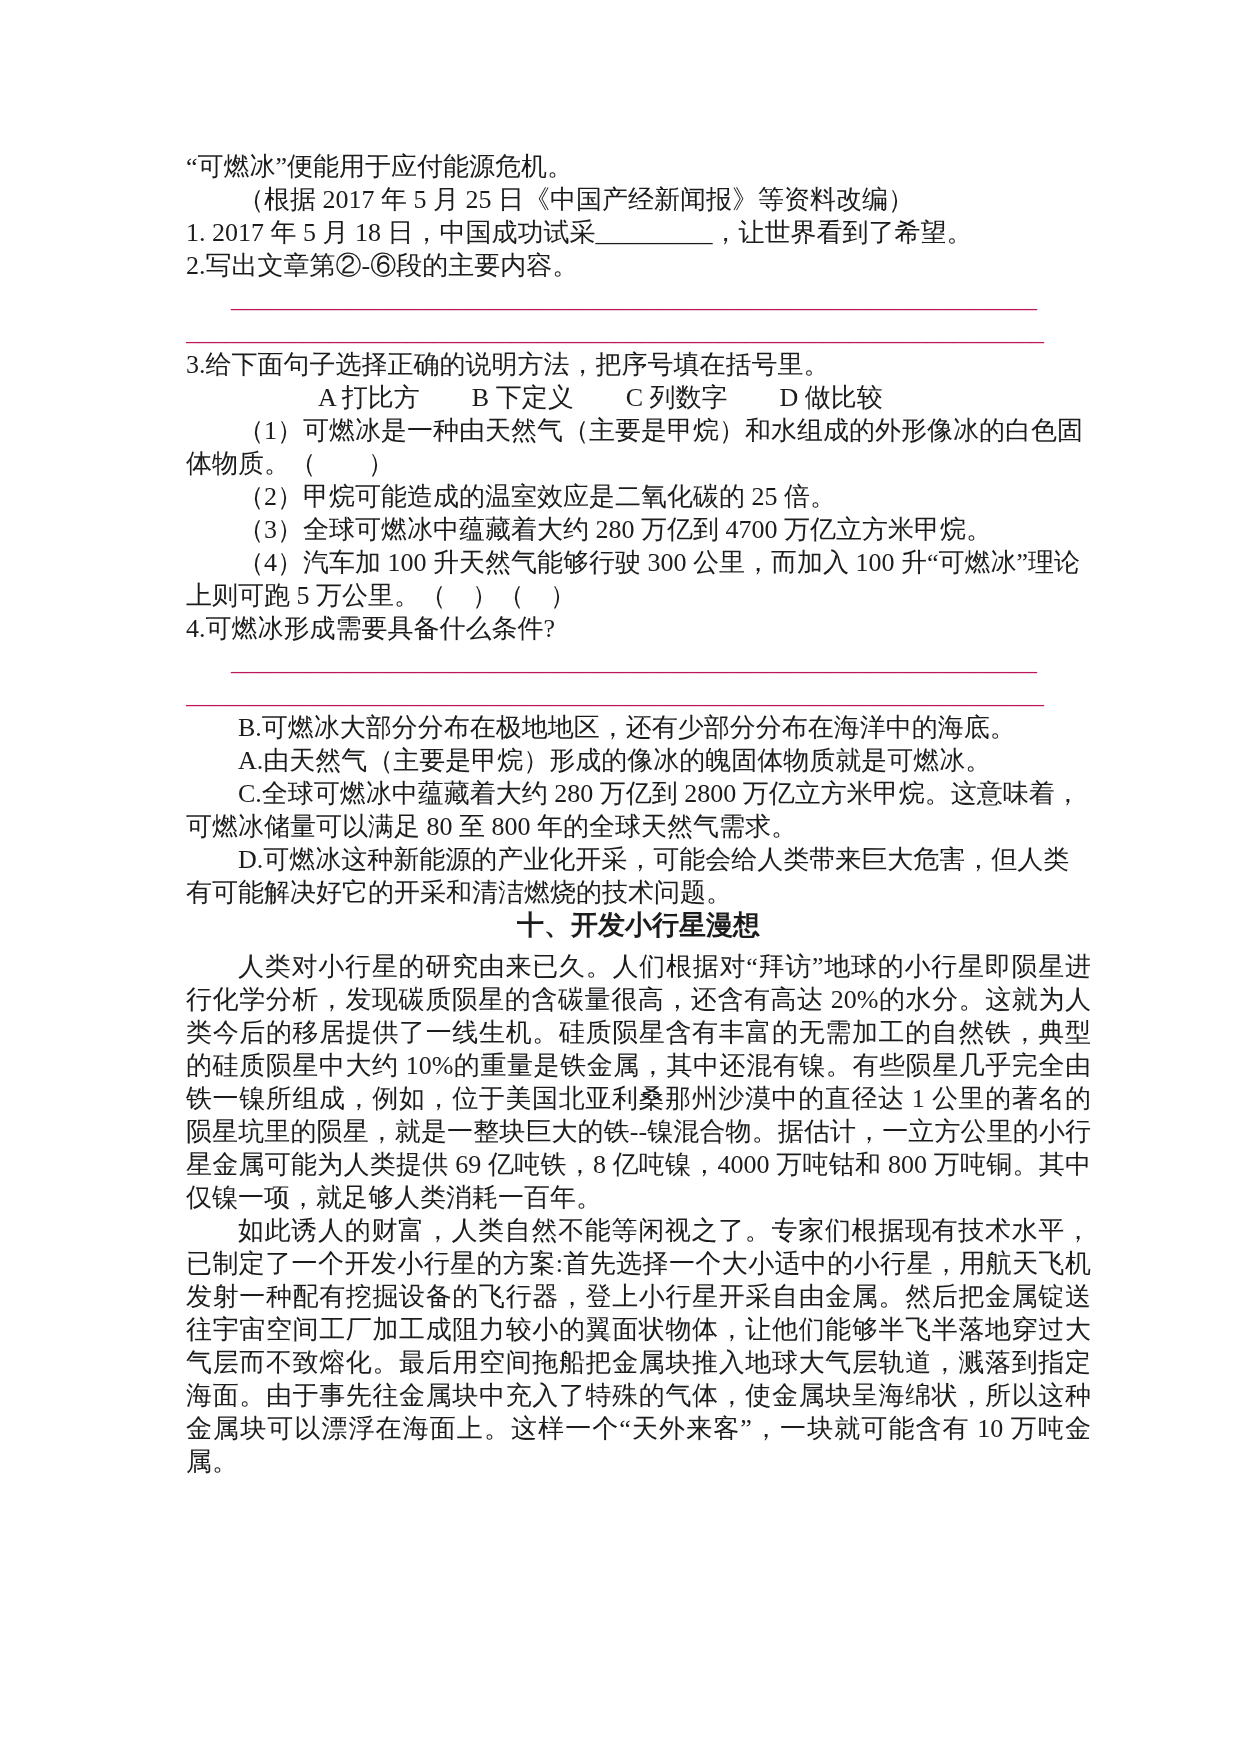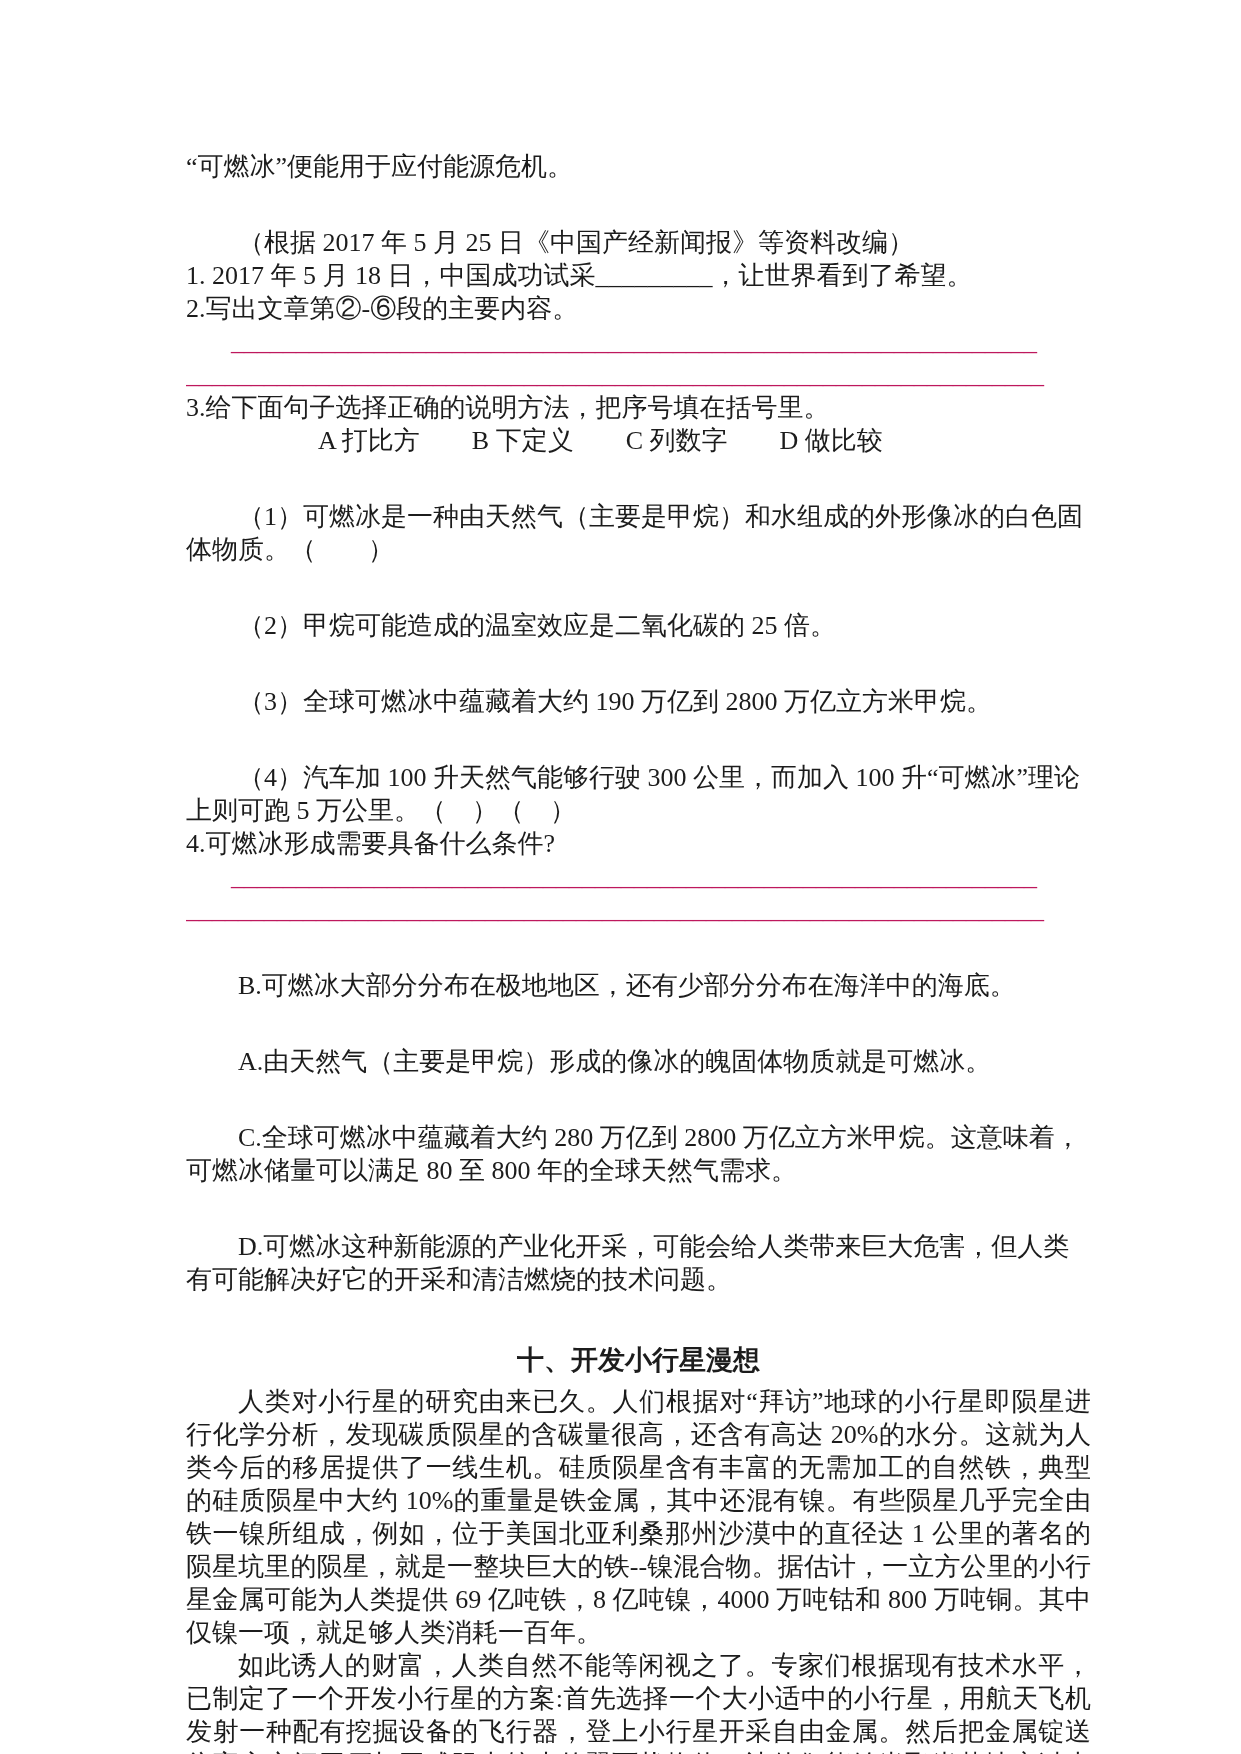--- a/index.html
+++ b/index.html
@@ -16,32 +16,31 @@
   }
   .page {
     box-sizing: border-box;
     width: 1241px;
     height: 1396px;
     padding: 150px 150px 0 186px;
     font-size: 26px;
     line-height: 33px;
   }
   .line { white-space: pre-wrap; }
-  .indent2 { text-indent: 52px; margin-top: 43px; }
+  .indent2 { text-indent: 52px; }
   .opts { padding-left: 132px; }
   .blank {
     color: #be185d;
     letter-spacing: 0;
     white-space: nowrap;
     overflow: hidden;
     height: 33px;
   }
   .blank.ind { text-indent: 45px; }
   .sec2-title {
-    margin-top: 48px;
     margin-bottom: 8px;
     text-align: center;
     font-weight: bold;
     font-size: 27px;
   }
   .sec2 p {
     margin: 0;
     text-indent: 52px;
     text-align: justify;
   }
@@ -57,21 +56,21 @@
     <div class="line">1. 2017 年 5 月 18 日，中国成功试采_________，让世界看到了希望。</div>
     <div class="line">2.写出文章第②-⑥段的主要内容。</div>
 
     <div class="blank ind">______________________________________________________________</div>
     <div class="blank">__________________________________________________________________</div>
 
     <div class="line">3.给下面句子选择正确的说明方法，把序号填在括号里。</div>
     <div class="line opts">A 打比方　　B 下定义　　C 列数字　　D 做比较</div>
     <div class="line indent2">（1）可燃冰是一种由天然气（主要是甲烷）和水组成的外形像冰的白色固体物质。（　　）</div>
     <div class="line indent2">（2）甲烷可能造成的温室效应是二氧化碳的 25 倍。</div>
-    <div class="line indent2">（3）全球可燃冰中蕴藏着大约 190 万亿到 2800 万亿立方米甲烷。</div>
+    <div class="line indent2">（3）全球可燃冰中蕴藏着大约 280 万亿到 4700 万亿立方米甲烷。</div>
     <div class="line indent2">（4）汽车加 100 升天然气能够行驶 300 公里，而加入 100 升“可燃冰”理论上则可跑 5 万公里。（　）（　）</div>
 
     <div class="line">4.可燃冰形成需要具备什么条件?</div>
     <div class="blank ind">______________________________________________________________</div>
     <div class="blank">__________________________________________________________________</div>
 
     <div class="line indent2">B.可燃冰大部分分布在极地地区，还有少部分分布在海洋中的海底。</div>
     <div class="line indent2">A.由天然气（主要是甲烷）形成的像冰的魄固体物质就是可燃冰。</div>
     <div class="line indent2">C.全球可燃冰中蕴藏着大约 280 万亿到 2800 万亿立方米甲烷。这意味着，可燃冰储量可以满足 80 至 800 年的全球天然气需求。</div>
     <div class="line indent2">D.可燃冰这种新能源的产业化开采，可能会给人类带来巨大危害，但人类有可能解决好它的开采和清洁燃烧的技术问题。</div>

